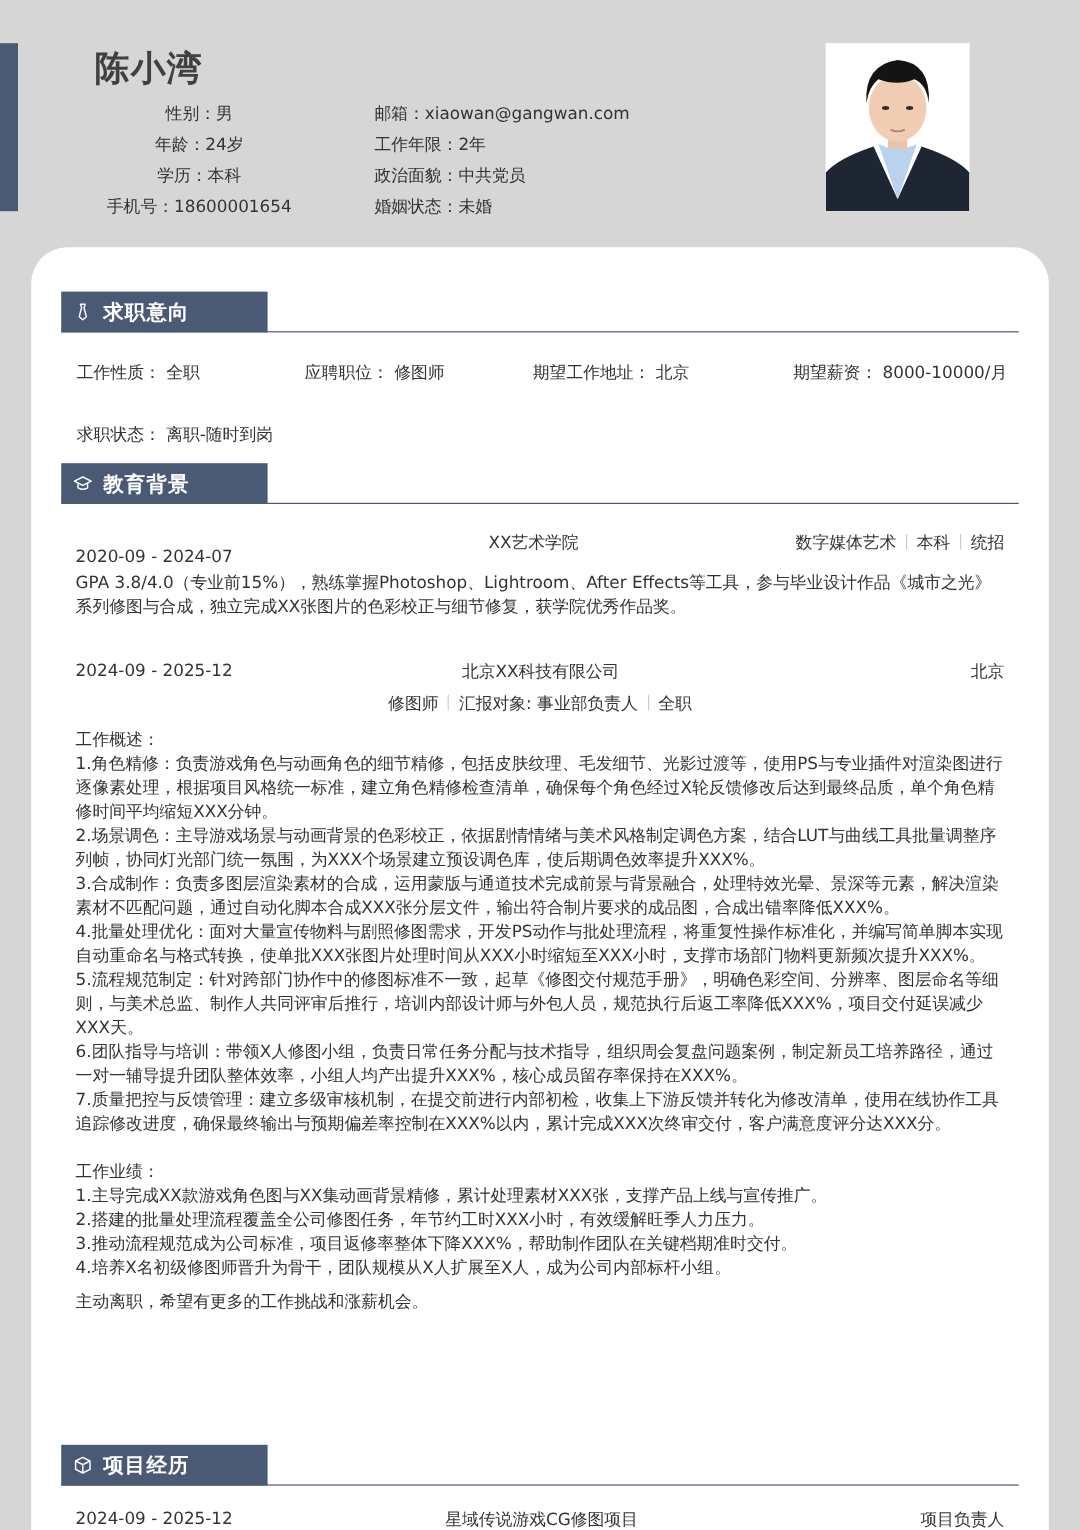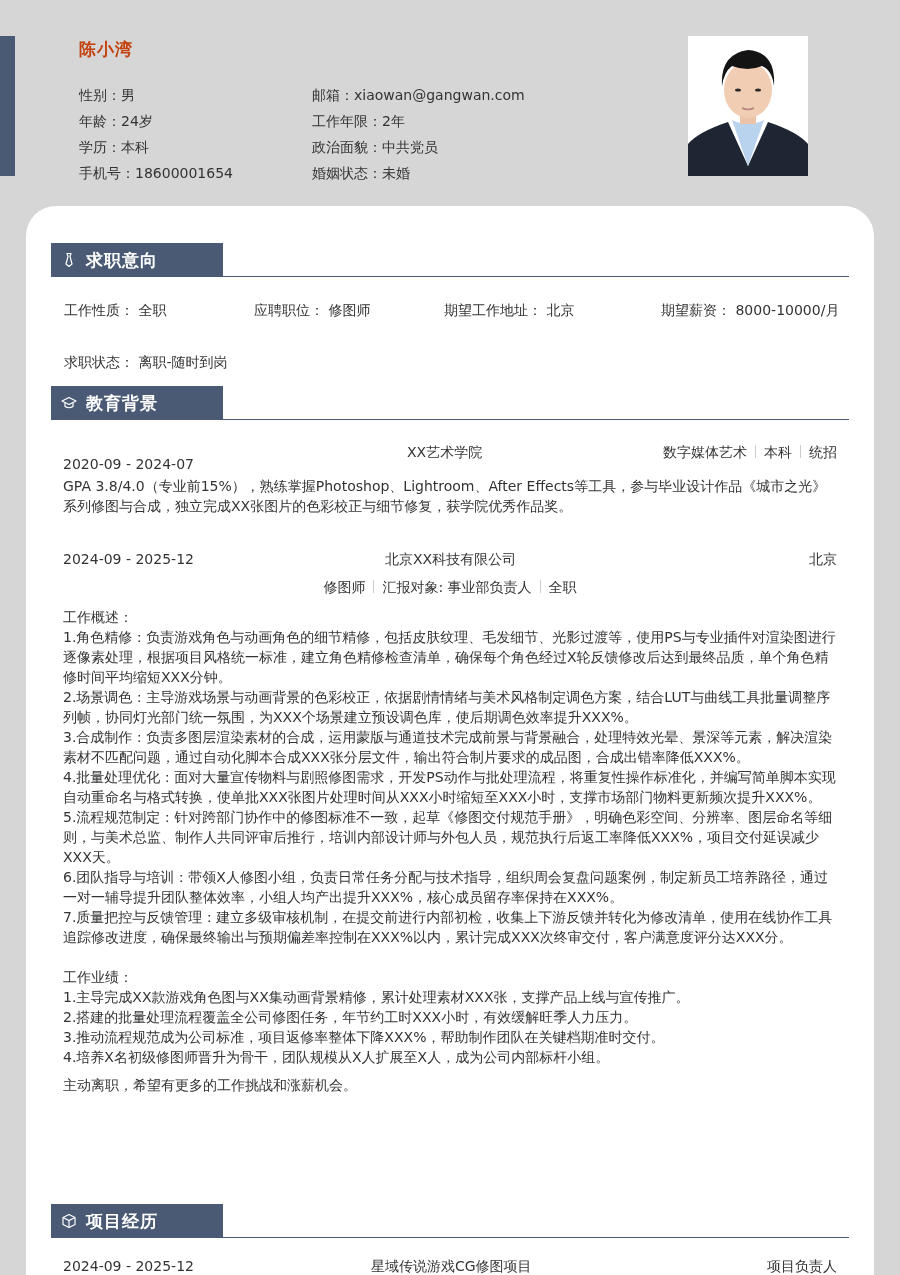--- a/index.html
+++ b/index.html
@@ -10,24 +10,24 @@
     color: #333333;
     position: relative;
   }
   .accent-bar {
     position: absolute; left: 0; top: 36px; width: 15px; height: 140px;
     background: #4a5a75;
   }
   .header { position: absolute; left: 79px; top: 36px; width: 600px; height: 150px; }
   .name {
     position: absolute; left: 0; top: 2px;
-    font-size: 17px; font-weight: bold; color: #c2410c; letter-spacing: 1px;
+    font-size: 29px; font-weight: bold; color: #404040; letter-spacing: 1px;
   }
   .info-col { position: absolute; top: 46px; }
-  .info-col.left { left: 0; }
+  .info-col.left { left: 10px; text-align: center; }
   .info-col.right { left: 233px; }
   .info-row { font-size: 14px; line-height: 26px; height: 26px; color: #333; white-space: nowrap; }
   .photo {
     position: absolute; left: 688px; top: 36px; width: 120px; height: 140px;
     background: #ffffff; overflow: hidden;
   }
   .photo svg { display: block; }
 
   .card {
     position: absolute; left: 26px; top: 206px; width: 848px; height: 1100px;

